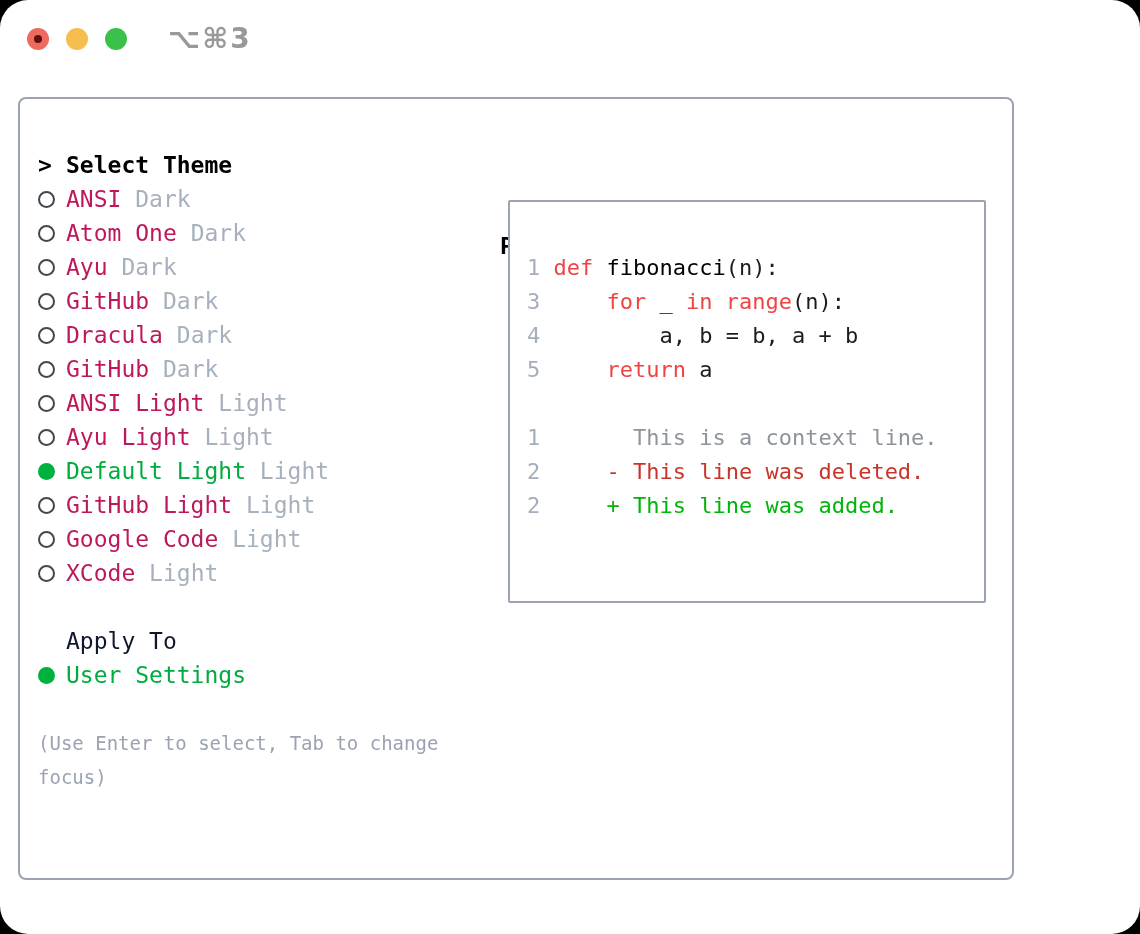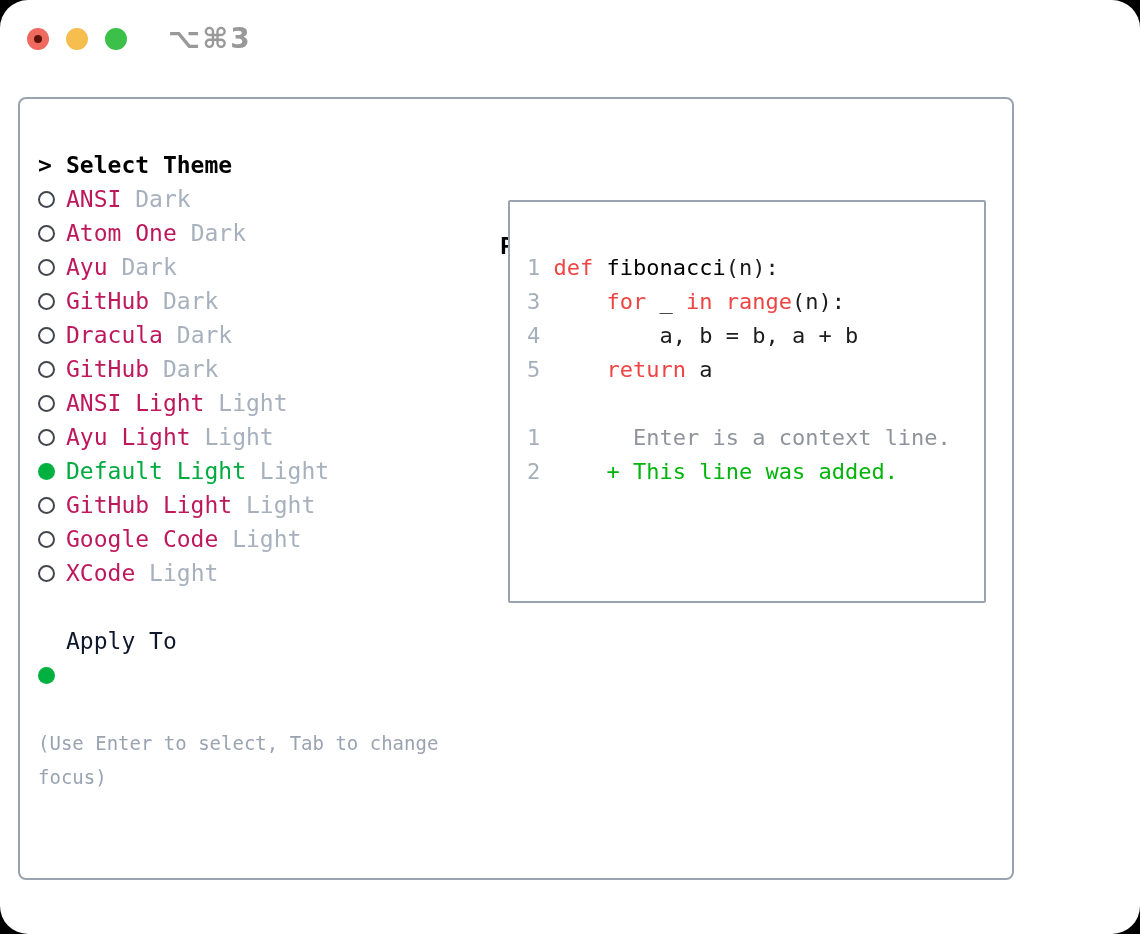--- a/index.html
+++ b/index.html
@@ -166,36 +166,38 @@
 
       <div class="row">
         <span class="subhdr" style="margin-left:0;padding-left:28px;">Apply To</span>
       </div>
 
       <div id="apply-to-list">
           <div class="row selected">
             <span class="marker-col">
               <span class="circle filled"></span>
             </span>
+            <span class="item-label">User Settings</span>
           </div>
         </div>
 
       <div class="spacer"></div>
 
       <div class="help">(Use Enter to select, Tab to change focus)</div>
     </div>
 
     <div class="preview-title">Preview</div>
 
     <div class="preview-box">
       <div class="code" id="preview-code">
           <div class="code-line"><span class="lnum">1 </span><span class="tok-kw">def</span><span class="tok-plain"> </span><span class="tok-fn">fibonacci</span><span class="tok-plain">(n):</span></div>
           <div class="code-line"><span class="lnum">3 </span><span class="tok-plain">    </span><span class="tok-kw">for</span><span class="tok-plain"> _ </span><span class="tok-kw">in</span><span class="tok-plain"> </span><span class="tok-kw">range</span><span class="tok-plain">(n):</span></div>
           <div class="code-line"><span class="lnum">4 </span><span class="tok-plain">        a, b = b, a + b</span></div>
           <div class="code-line"><span class="lnum">5 </span><span class="tok-plain">    </span><span class="tok-kw">return</span><span class="tok-plain"> a</span></div>
           <div class="code-line"><span class="lnum"> </span></div>
-          <div class="code-line"><span class="lnum">1 </span><span class="tok-ctx">      Enter is a context line.</span></div>
+          <div class="code-line"><span class="lnum">1 </span><span class="tok-ctx">      This is a context line.</span></div>
+          <div class="code-line"><span class="lnum">2 </span><span class="tok-del">    - This line was deleted.</span></div>
           <div class="code-line"><span class="lnum">2 </span><span class="tok-add">    + This line was added.</span></div>
         </div>
     </div>
 
   </div>
 </div>
 
 </body></html>

